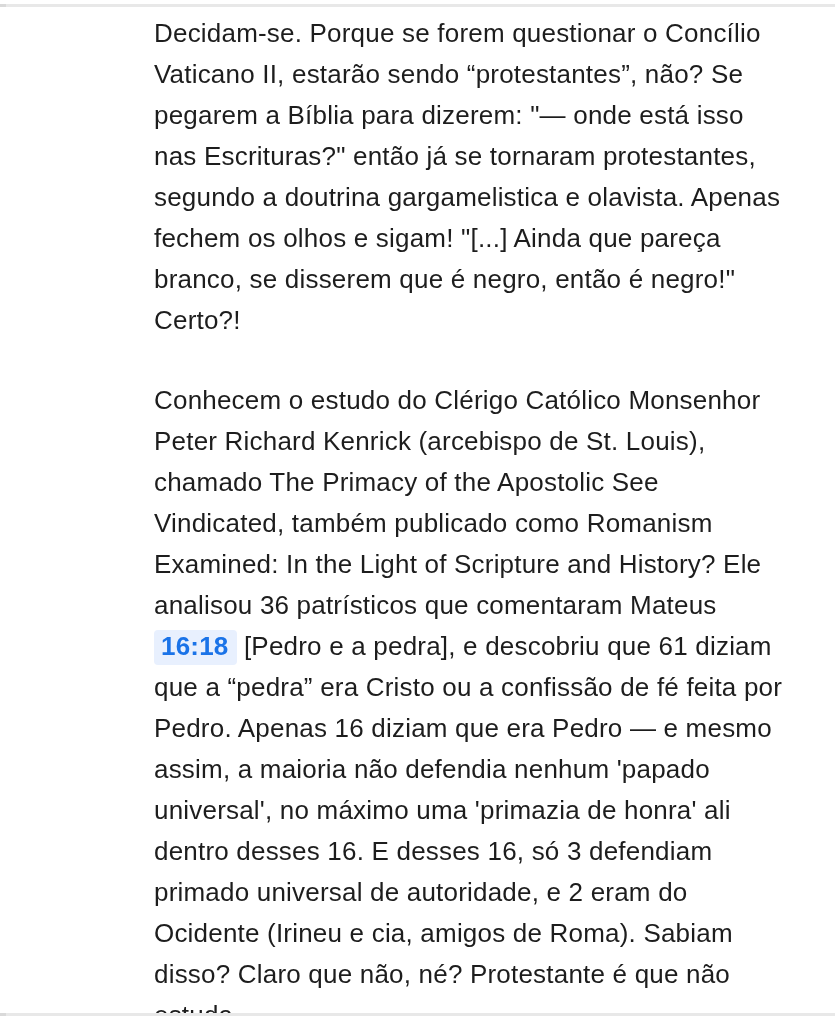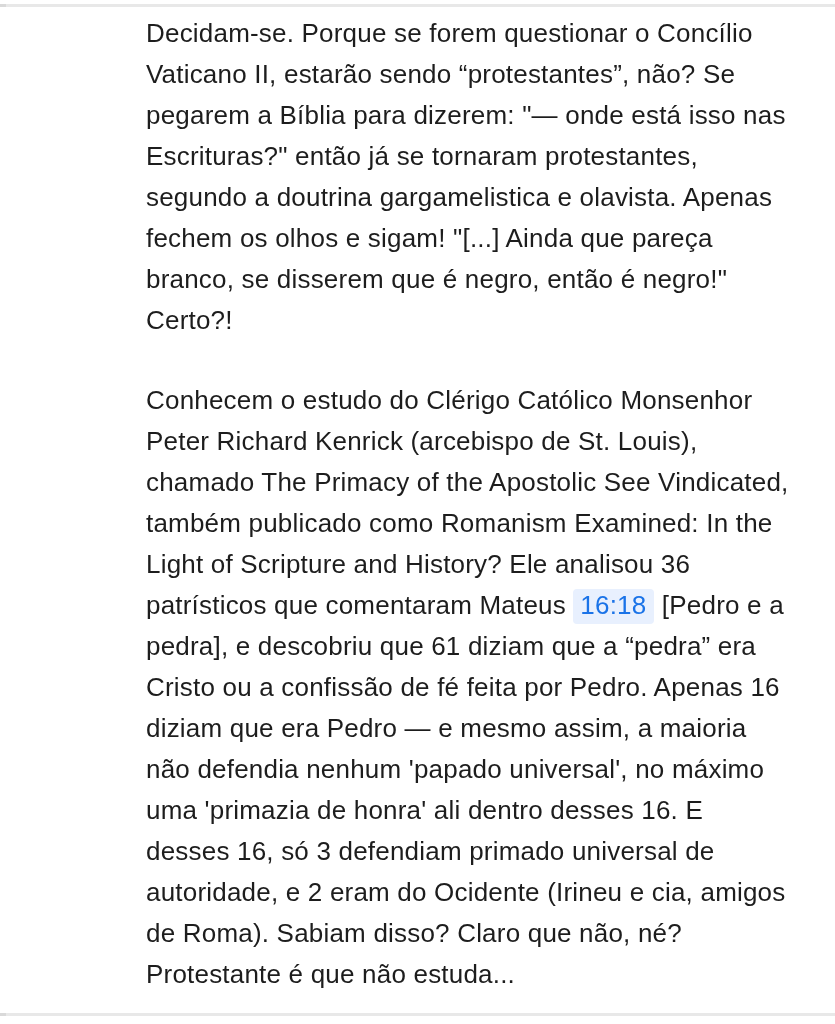--- a/index.html
+++ b/index.html
@@ -28,21 +28,21 @@
     position: absolute;
     left: 0;
     top: 0;
     width: 6px;
     height: 3px;
     background: #d9d9d9;
   }
   .post-body {
     position: absolute;
     top: 7px;
-    left: 8px;
+    left: 16px;
     right: 0;
     height: 1006px;           
     overflow: hidden;
     padding: 6px 44px 4px 138px;
     box-sizing: border-box;
     z-index: 1;
   }
   .post-body p {
     margin: 0;
     font-size: 26px;
@@ -56,20 +56,21 @@
   }
   .verse-chip {
     display: inline-block;
     color: #1a73e8;
     background: #e8f0fe;
     border-radius: 4px;
     padding: 0 8px 2px 7px;
     line-height: 33px;
     text-decoration: none;
     cursor: pointer;
+    font-weight: bold;
   }
 </style>
 </head>
 <body>
 
 <div class="rule rule-top">
   <span class="rule-left-cap"></span>
 </div>
 
 <div class="post-body">

